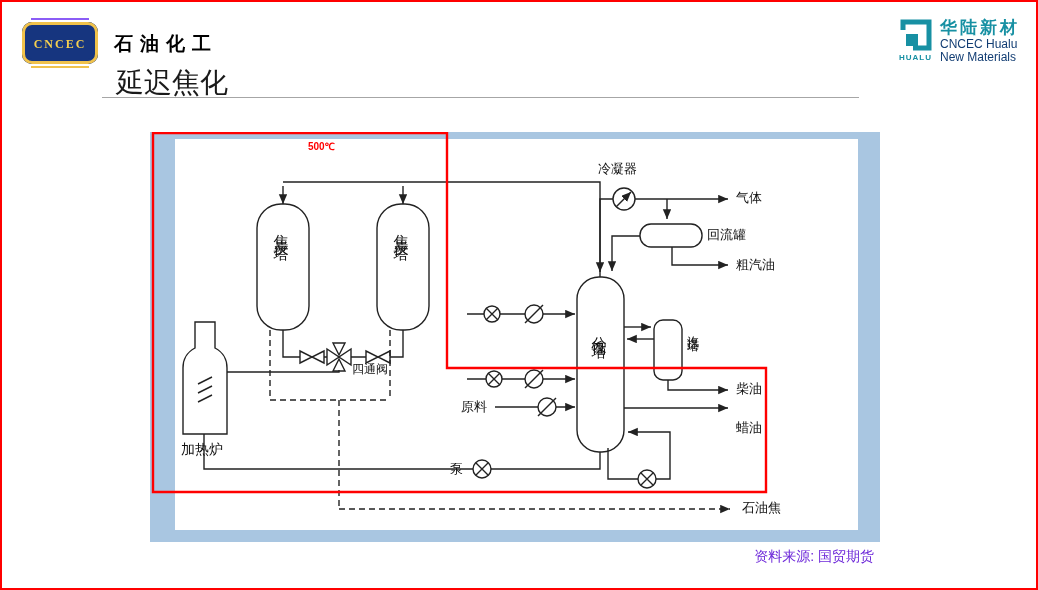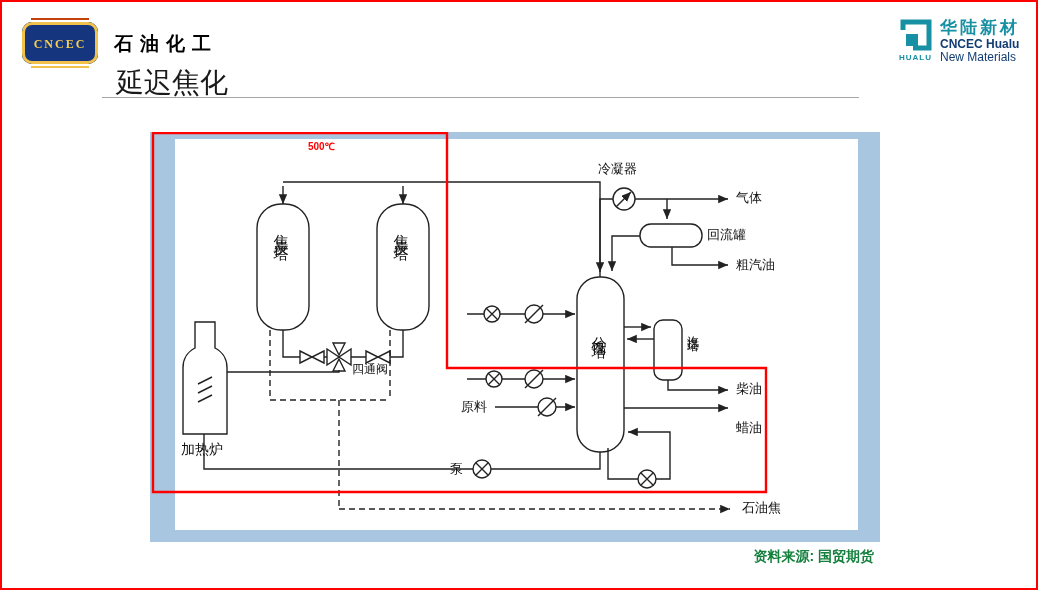--- a/index.html
+++ b/index.html
@@ -6,49 +6,49 @@
   html,body { width:1038px; height:590px; }
   body { font-family:"Liberation Sans", sans-serif; background:#ffffff; }
   .slide { position:relative; width:1038px; height:590px; background:#ffffff;
            border:2px solid #ff0000; overflow:hidden; }
 
   
   .logo-left { position:absolute; left:20px; top:20px; display:flex; align-items:center; }
   .emblem { width:76px; height:42px; background:#16357f; border-radius:10px;
             box-shadow: inset 0 0 0 3px #f0c24b, inset 0 0 0 5px #16357f;
             display:flex; align-items:center; justify-content:center; }
-  .emblem-band { border-top:2px solid #c2410c; border-bottom:2px solid #f0c24b; padding:14px 3px; }
+  .emblem-band { border-top:2px solid #8b5cf6; border-bottom:2px solid #f0c24b; padding:14px 3px; }
   .emblem-text { color:#f5cf4f; font-weight:bold; font-size:12px; letter-spacing:2px;
                  font-family:"Liberation Serif", serif; }
   .brand-cn { margin-left:16px; margin-top:2px; font-family:Liberation Mono, monospace;
               font-weight:bold; font-size:19px; letter-spacing:7px; color:#000000; }
 
   .logo-right { position:absolute; right:16px; top:16px; display:flex; gap:7px; }
   .hualu-icon-col { display:flex; flex-direction:column; align-items:flex-start; }
   .hualu-abbr { font-size:8px; font-weight:bold; color:#1790a3; letter-spacing:1px; margin-top:1px; }
   .hualu-text-col { display:flex; flex-direction:column; line-height:1.15; }
   .hualu-cn { font-size:17px; font-weight:bold; color:#1790a3; letter-spacing:3px; }
-  .hualu-en1 { font-size:12px; font-weight:bold; color:#123d73; }
+  .hualu-en1 { font-size:12px; font-weight:normal; color:#123d73; }
   .hualu-en2 { font-size:12px; color:#123d73; }
 
   
   .slide-title { position:absolute; left:114px; top:62px; font-size:28px; color:#1a1a1a; }
   .divider { position:absolute; left:100px; top:95px; width:757px; height:1px; background:#a6a6a6; }
   .fig-caption { position:absolute; left:140px; top:103px; width:730px; text-align:center;
                  font-size:15px; font-weight:bold; color:#2e74b5; }
 
   
   .diagram { position:absolute; left:148px; top:130px; width:730px; height:410px; background:#a9c6e1; }
   .diagram svg { position:absolute; left:0; top:0; }
   .dlabel { position:absolute; font-size:13px; color:#111; white-space:nowrap; line-height:1; }
   .vlabel { writing-mode:vertical-rl; text-orientation:upright; }
   .temp { color:#ff0000; font-size:10px; font-weight:bold; }
 
   .source { position:absolute; left:148px; top:546px; width:724px; text-align:right;
-            font-size:14px; font-weight:bold; color:#15803d; }
+            font-size:14px; font-weight:normal; color:#6d28d9; }
 </style>
 </head>
 <body>
 
 <div class="slide">
 
   <div class="logo-left">
     <div class="emblem">
       <div class="emblem-band">
         <span class="emblem-text">CNCEC</span>

